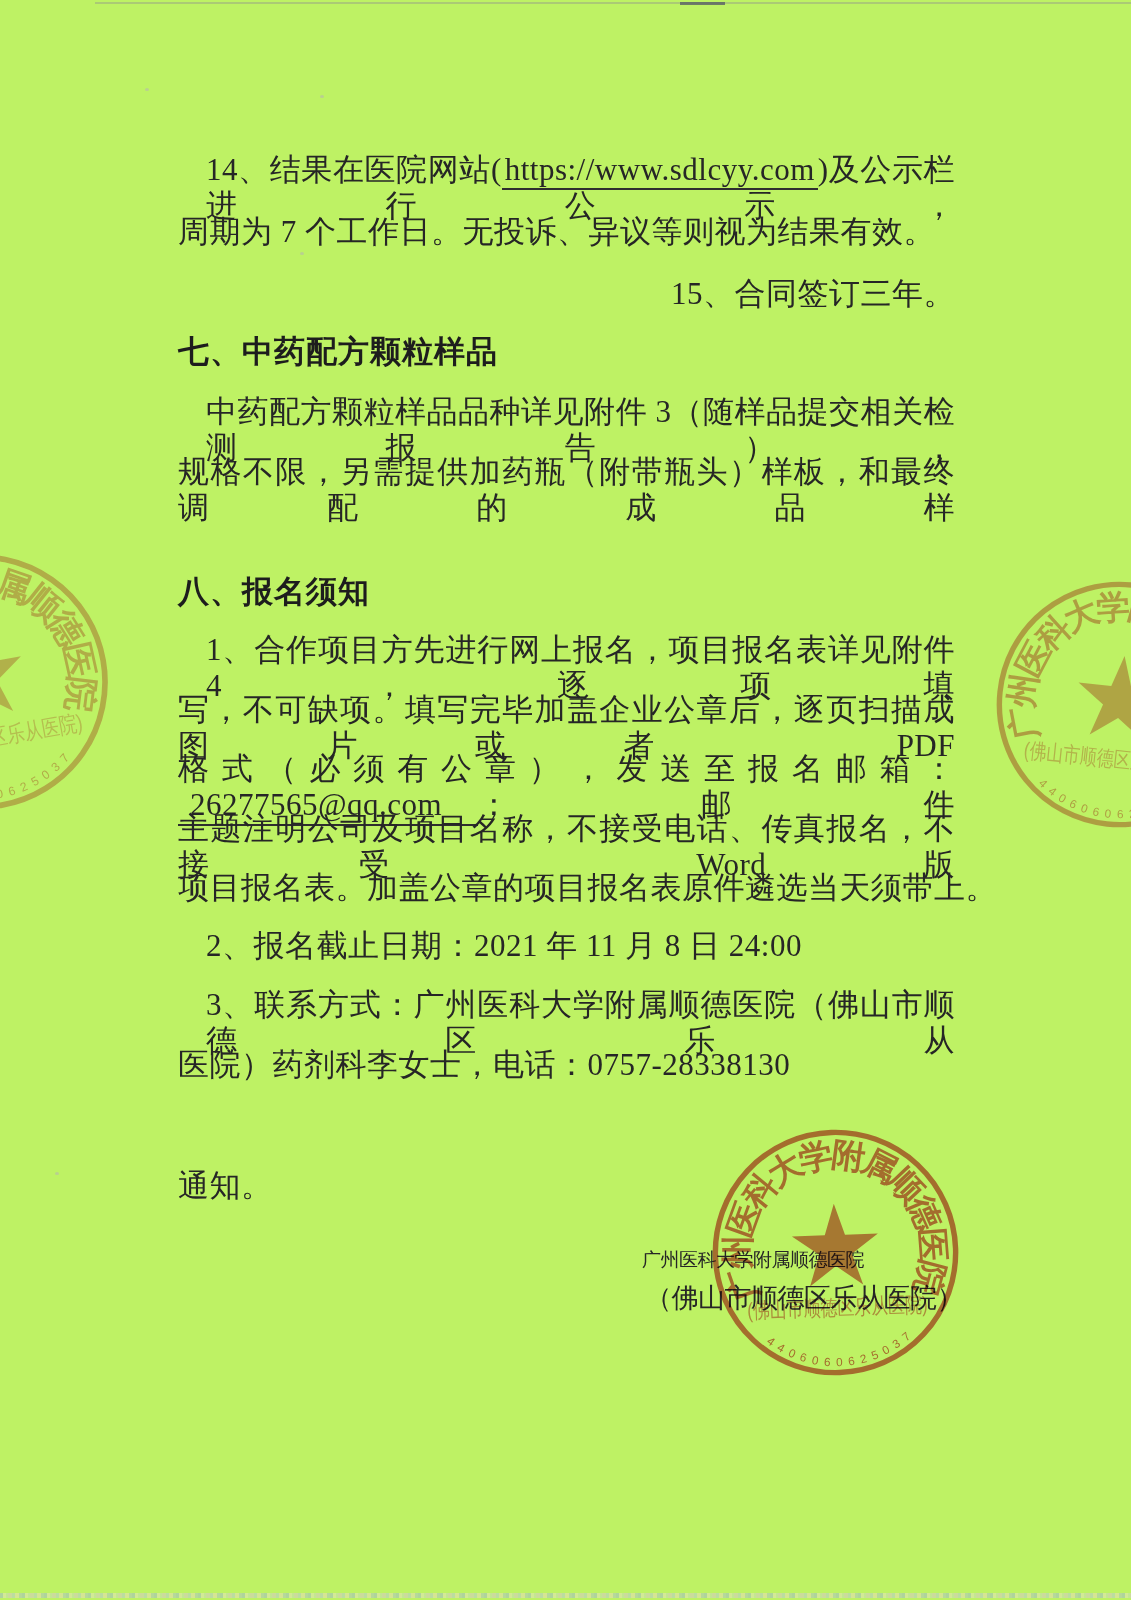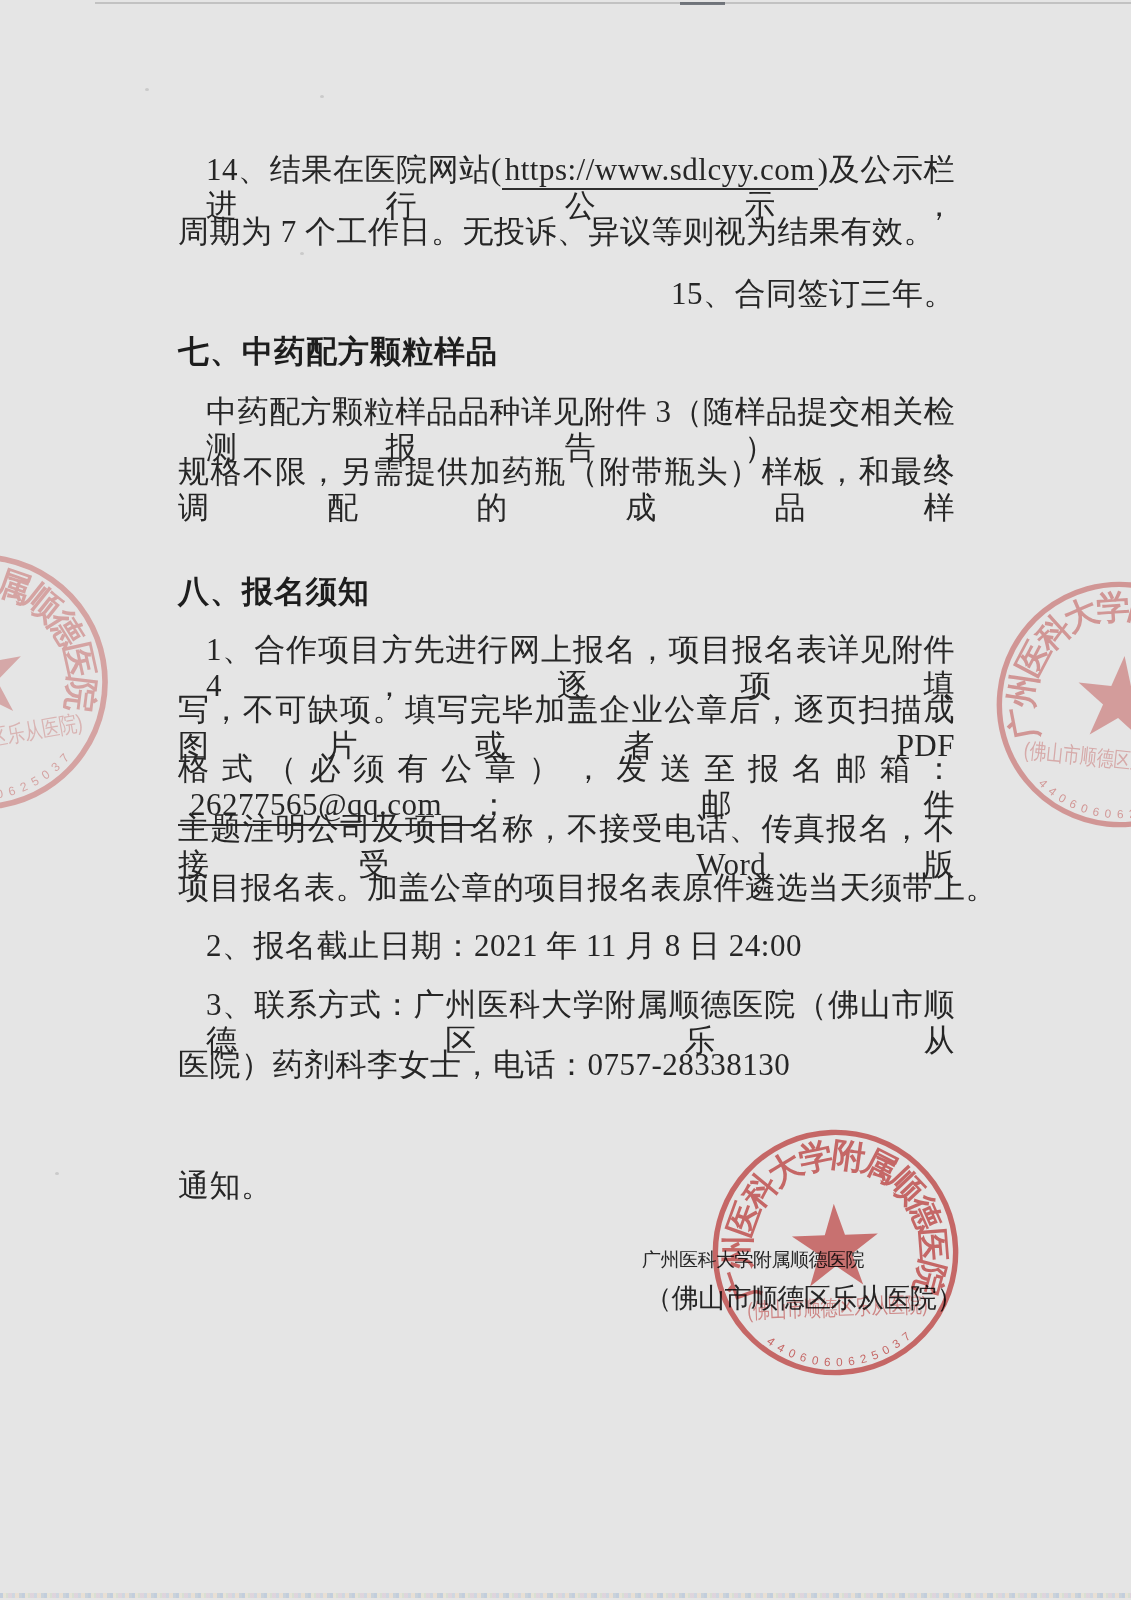--- a/index.html
+++ b/index.html
@@ -1,16 +1,16 @@
 <!DOCTYPE html>
 <html><head>
 <meta charset="utf-8">
 <style>
   html,body{margin:0;padding:0;background:#ffffff;}
-  .page{position:relative;width:1131px;height:1600px;background:#e5e5e5;overflow:hidden;
+  .page{position:relative;width:1131px;height:1600px;background:#bef264;overflow:hidden;
         font-family:"Liberation Serif",serif;color:#222;}
   
   .line{position:absolute;left:178px;width:777px;height:38px;box-sizing:border-box;
         font-size:31px;line-height:36px;letter-spacing:.5px;white-space:nowrap;color:#262626;}
   .line.just{white-space:normal;text-align:justify;text-align-last:justify;}
   .line.indent{padding-left:28px;}
   .line.hd{font-weight:700;letter-spacing:1px;color:#1d1d1d;}
   .ul{border-bottom:2px solid #2e2e2e;padding-bottom:1px;}
   .ul.url{padding:0 3px 1px 3px;}
   .ul.email{padding:0 36px 2px 12px;}

